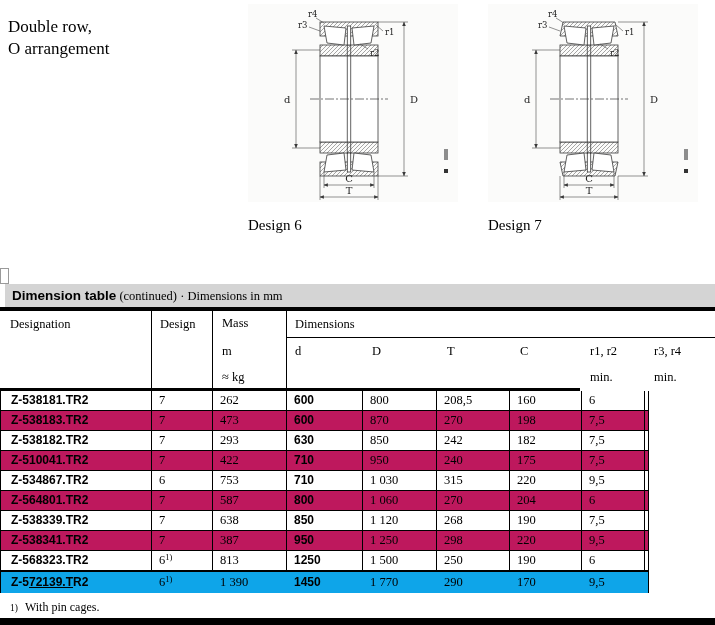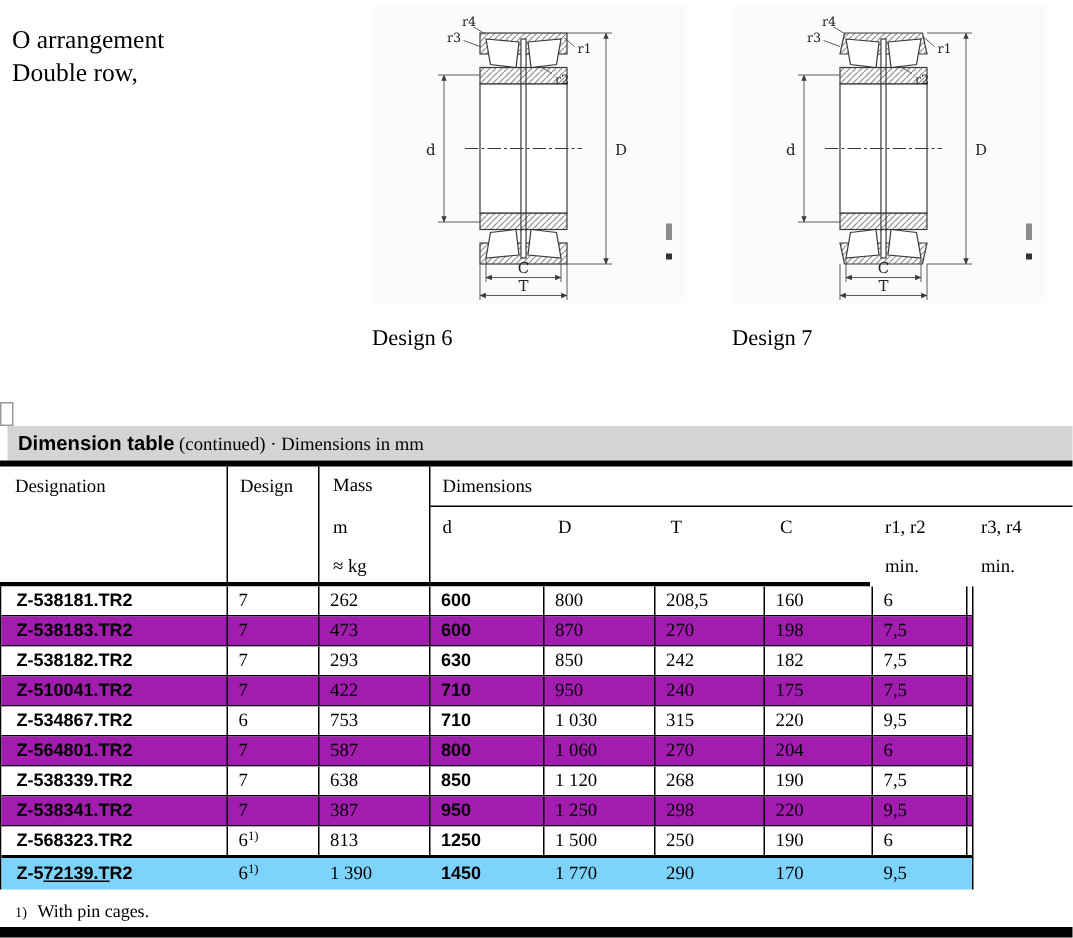--- a/index.html
+++ b/index.html
@@ -43,42 +43,42 @@
   .tbody {
     left:0; top:391px; width:649px;
     border-left:1px solid #000; border-right:1px solid #000; box-sizing:border-box;
   }
   .trow {
     display:grid;
     grid-template-columns:151px 61px 74px 76px 74px 73px 72px 63px 1fr;
     height:19px; line-height:18px; border-bottom:1px solid #000;
     font-size:12.5px; background:#fff;
   }
-  .trow.stripe { background:#a21caf; }
+  .trow.stripe { background:#be185d; }
   .trow.last-bordered { border-bottom:2px solid #000; }
   .trow .cell { border-right:1px solid #000; padding-left:7px; overflow:hidden; white-space:nowrap; }
   .trow .cell:first-child { padding-left:10px; }
   .trow .cell:last-child { border-right:none;font-family:Liberation Serif, serif; }
   .c-designation, .c-d { font-family:"Liberation Sans", sans-serif; font-weight:bold; font-size:12px; }
   .trow sup { font-size:8.5px; vertical-align:4px; line-height:0; }
-  .trow.borderless { border-bottom:none; height:21px; line-height:21px; background:#7dd3fc; }
+  .trow.borderless { border-bottom:none; height:21px; line-height:21px; background:#0ea5e9; }
   .trow.borderless .cell { border-right:none; }
   .upart { text-decoration:underline; }
 
   .footnote { left:10px; top:600px; font-size:12px; }
   .footnote .fn-marker { font-size:9.5px; margin-right:7px; }
   .bottom-bar { left:0; top:618px; width:715px; height:7px; background:#000; }
 </style>
 </head>
 <body>
 
 <div class="abs title-block">
   <div class="page-subtitle">
+    <div>Double row,</div>
     <div>O arrangement</div>
-    <div>Double row,</div>
   </div>
 </div>
 
 <div class="abs figure fig1">
   <svg class="fig-panel" width="210" height="198" viewBox="0 0 210 198">
     <defs>
       <pattern id="h6" width="4" height="4" patternUnits="userSpaceOnUse">
         <path d="M0,4 L4,0" stroke="#8f8f8f" stroke-width="0.8"></path>
       </pattern>
       <marker id="a6" markerWidth="7" markerHeight="8" refX="6.5" refY="4" orient="auto-start-reverse">

